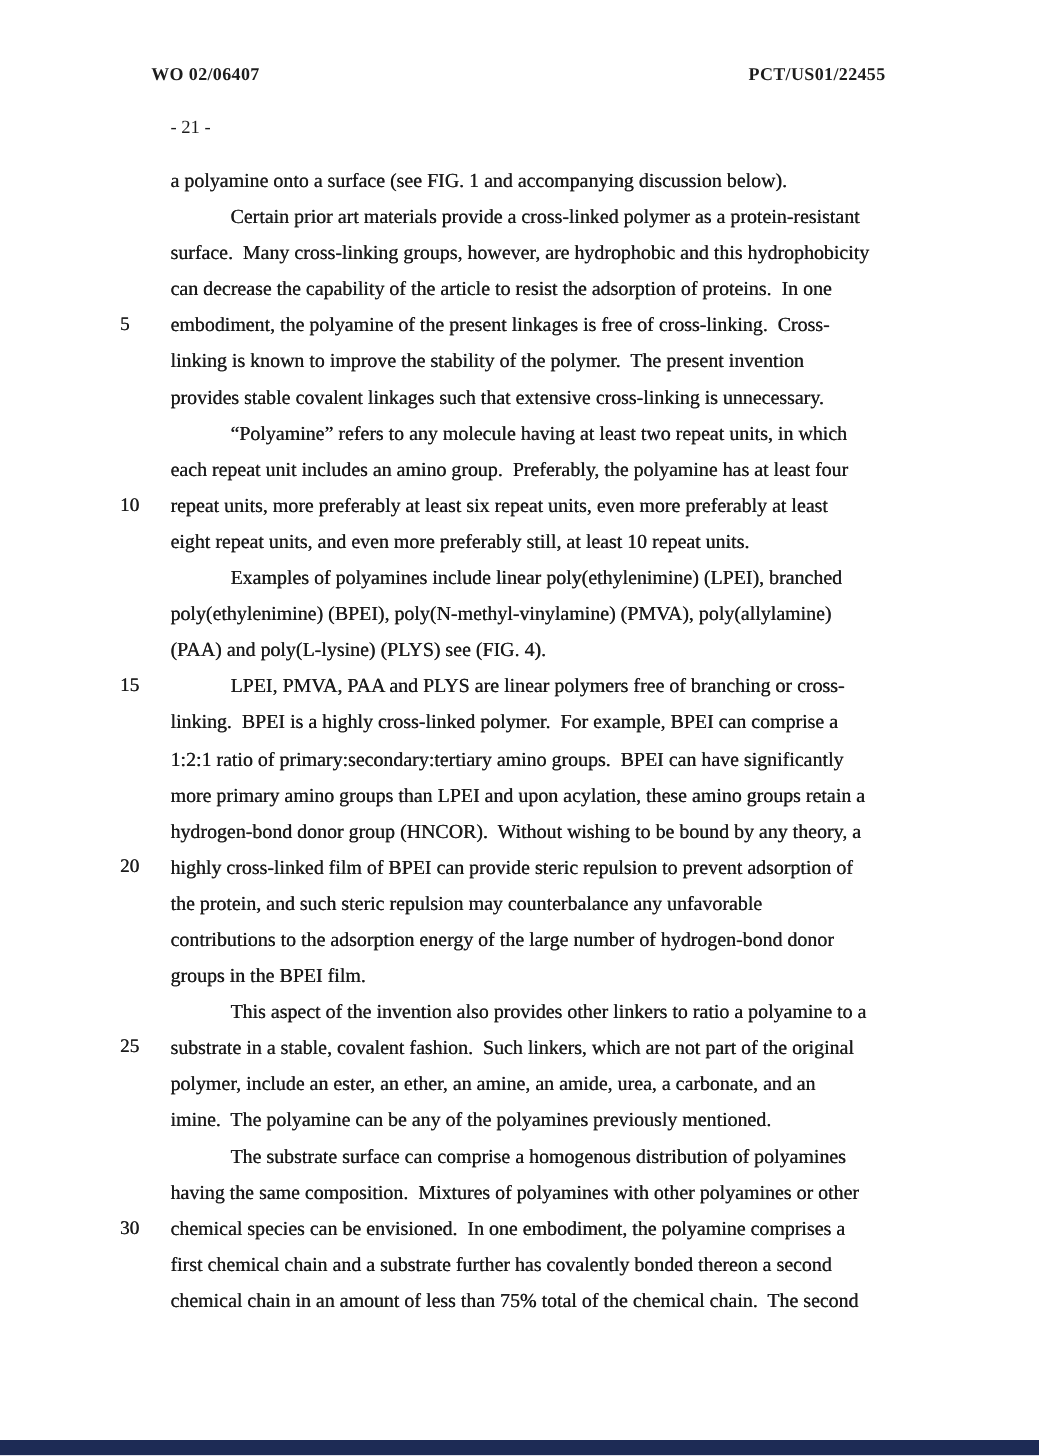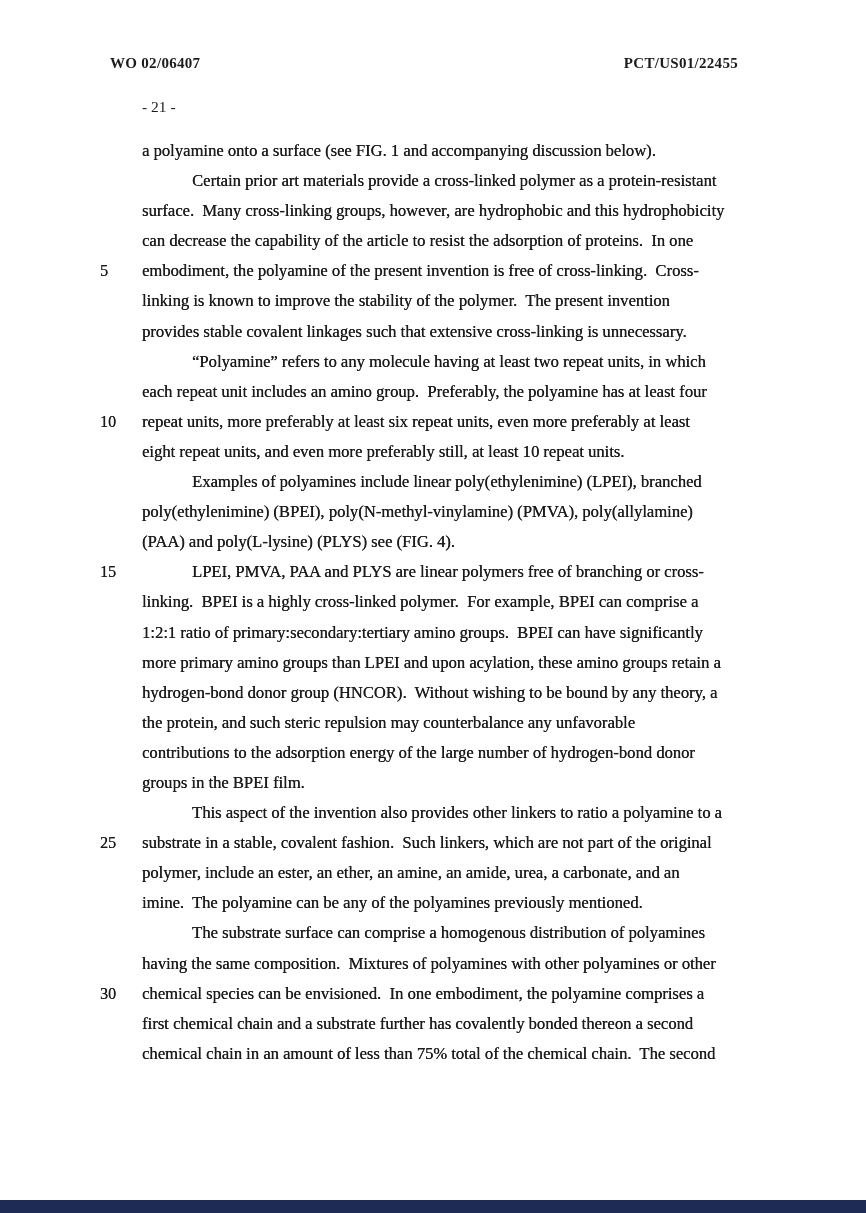--- a/index.html
+++ b/index.html
@@ -10,21 +10,21 @@
     background:#ffffff;
     font-family:"Liberation Serif", serif;
     color:#1c1c1c;
     overflow:hidden;
   }
   .hdr{
     position:absolute;top:55px;
     font-size:15px;font-weight:bold;letter-spacing:.3px;
     white-space:pre;
   }
-  .hdr-left{left:110px;}
+  .hdr-left{left:126px;}
   .hdr-right{right:128px;text-align:center;}
   .pagenum{
     position:absolute;top:98px;left:142px;width:618px;
     text-align:left;font-size:15.5px;white-space:pre;
   }
   .body-lines{
     position:absolute;left:142px;top:136px;width:660px;
   }
   .line{
     position:relative;
@@ -53,35 +53,36 @@
 
   <div class="hdr hdr-right">PCT/US01/22455</div>
 
   <div class="pagenum">- 21 -</div>
 
   <div class="body-lines">
       <div class="line"><span>a polyamine onto a surface (see FIG. 1 and accompanying discussion below).</span></div>
       <div class="line indent"><span>Certain prior art materials provide a cross-linked polymer as a protein-resistant</span></div>
       <div class="line"><span>surface.  Many cross-linking groups, however, are hydrophobic and this hydrophobicity</span></div>
       <div class="line"><span>can decrease the capability of the article to resist the adsorption of proteins.  In one</span></div>
-      <div class="line"><span class="linenum">5</span><span>embodiment, the polyamine of the present invention is free of cross-linking.  Cross-</span></div>
+      <div class="line"><span class="linenum">5</span><span>embodiment, the polyamine of the present linkages is free of cross-linking.  Cross-</span></div>
       <div class="line"><span>linking is known to improve the stability of the polymer.  The present invention</span></div>
       <div class="line"><span>provides stable covalent linkages such that extensive cross-linking is unnecessary.</span></div>
       <div class="line indent"><span>“Polyamine” refers to any molecule having at least two repeat units, in which</span></div>
       <div class="line"><span>each repeat unit includes an amino group.  Preferably, the polyamine has at least four</span></div>
       <div class="line"><span class="linenum">10</span><span>repeat units, more preferably at least six repeat units, even more preferably at least</span></div>
       <div class="line"><span>eight repeat units, and even more preferably still, at least 10 repeat units.</span></div>
       <div class="line indent"><span>Examples of polyamines include linear poly(ethylenimine) (LPEI), branched</span></div>
       <div class="line"><span>poly(ethylenimine) (BPEI), poly(N-methyl-vinylamine) (PMVA), poly(allylamine)</span></div>
       <div class="line"><span>(PAA) and poly(L-lysine) (PLYS) see (FIG. 4).</span></div>
       <div class="line indent"><span class="linenum">15</span><span>LPEI, PMVA, PAA and PLYS are linear polymers free of branching or cross-</span></div>
       <div class="line"><span>linking.  BPEI is a highly cross-linked polymer.  For example, BPEI can comprise a</span></div>
       <div class="line"><span>1:2:1 ratio of primary:secondary:tertiary amino groups.  BPEI can have significantly</span></div>
       <div class="line"><span>more primary amino groups than LPEI and upon acylation, these amino groups retain a</span></div>
       <div class="line"><span>hydrogen-bond donor group (HNCOR).  Without wishing to be bound by any theory, a</span></div>
+      <div class="line"><span class="linenum">20</span><span>highly cross-linked film of BPEI can provide steric repulsion to prevent adsorption of</span></div>
       <div class="line"><span>the protein, and such steric repulsion may counterbalance any unfavorable</span></div>
       <div class="line"><span>contributions to the adsorption energy of the large number of hydrogen-bond donor</span></div>
       <div class="line"><span>groups in the BPEI film.</span></div>
       <div class="line indent"><span>This aspect of the invention also provides other linkers to ratio a polyamine to a</span></div>
       <div class="line"><span class="linenum">25</span><span>substrate in a stable, covalent fashion.  Such linkers, which are not part of the original</span></div>
       <div class="line"><span>polymer, include an ester, an ether, an amine, an amide, urea, a carbonate, and an</span></div>
       <div class="line"><span>imine.  The polyamine can be any of the polyamines previously mentioned.</span></div>
       <div class="line indent"><span>The substrate surface can comprise a homogenous distribution of polyamines</span></div>
       <div class="line"><span>having the same composition.  Mixtures of polyamines with other polyamines or other</span></div>
       <div class="line"><span class="linenum">30</span><span>chemical species can be envisioned.  In one embodiment, the polyamine comprises a</span></div>

